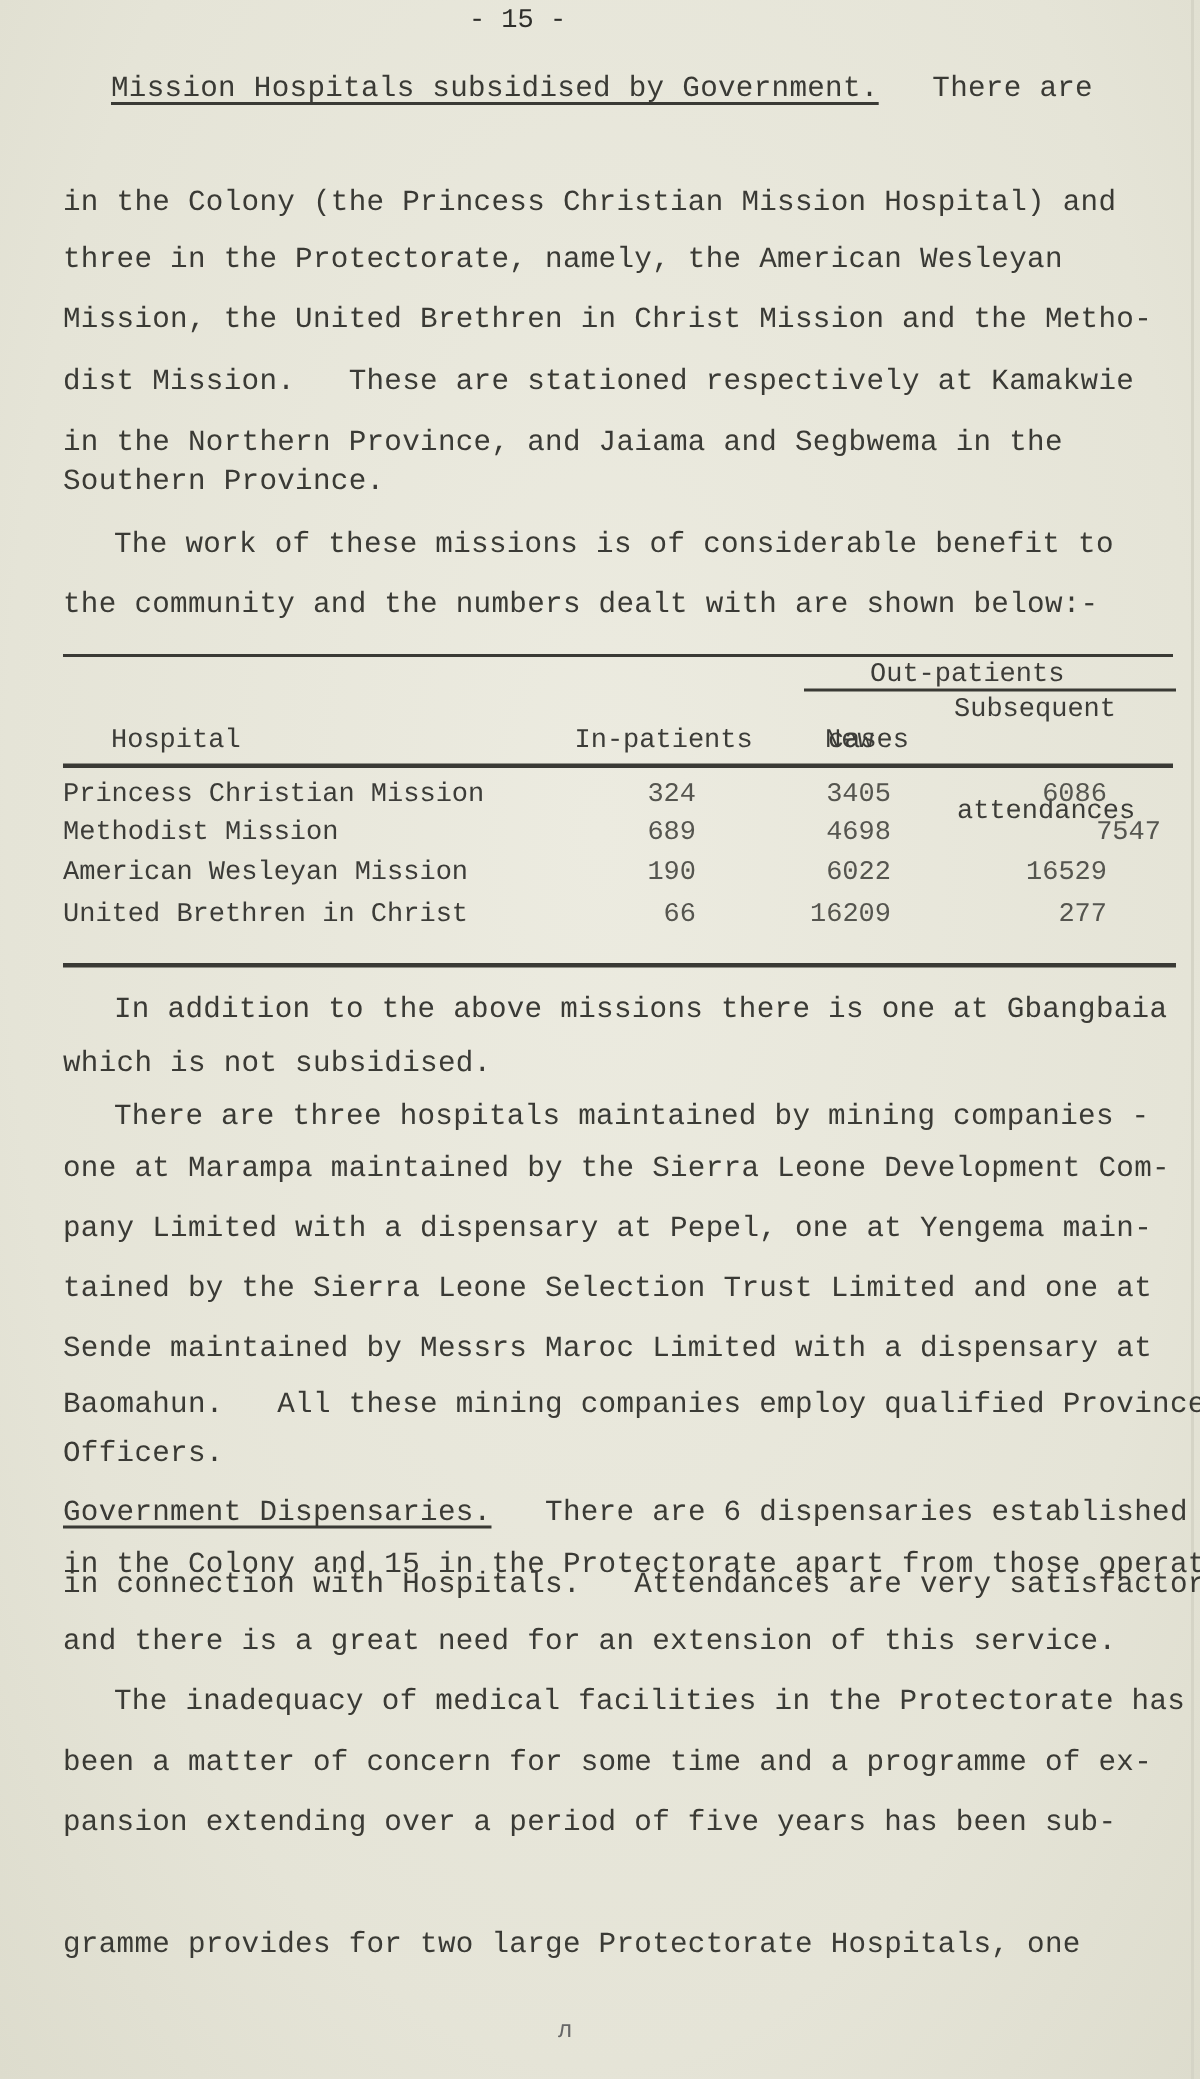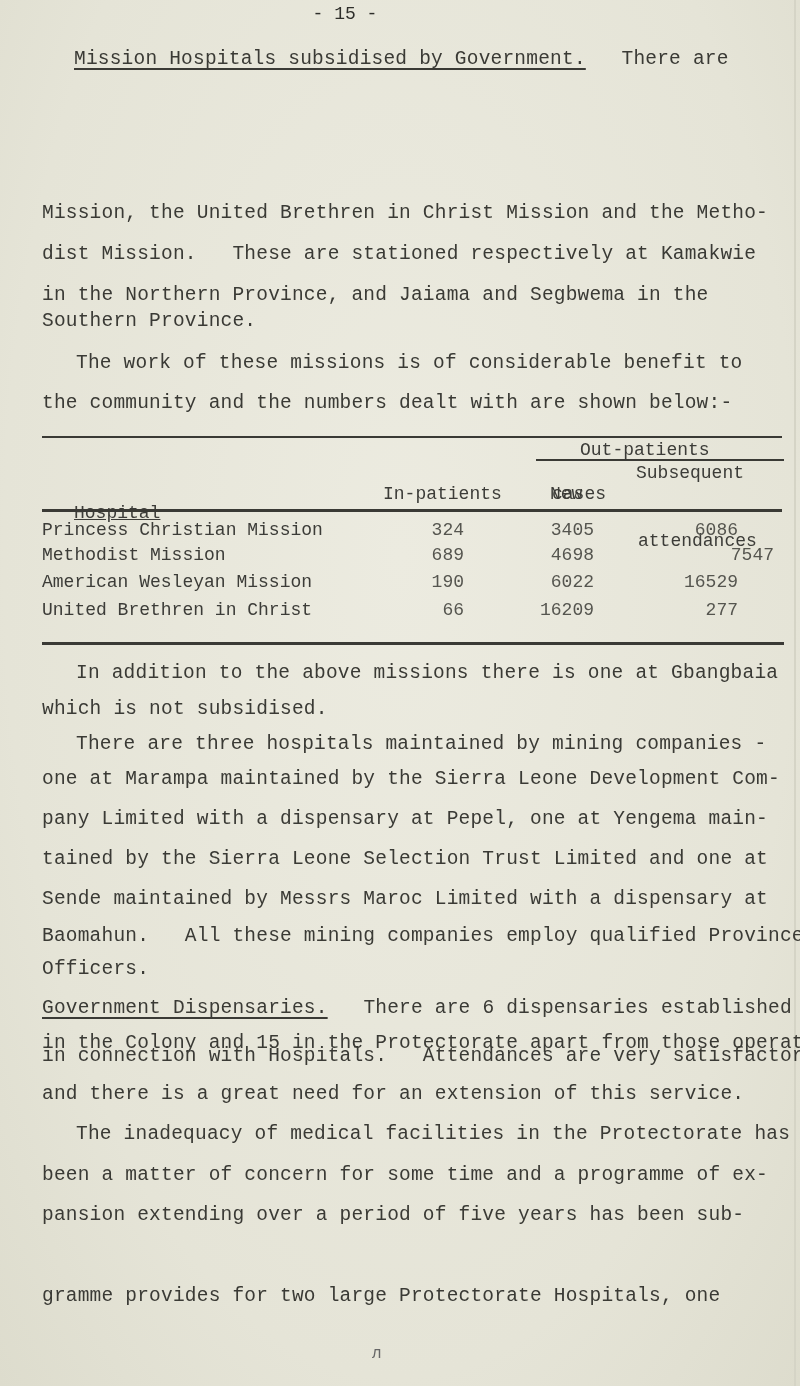--- a/index.html
+++ b/index.html
@@ -24,35 +24,37 @@
   </style>
 </head>
 <body>
 
 <div class="page">
   <div class="margin-line"></div>
 
   <div class="pnum">- 15 -</div>
 
   <div class="line" style="left:74px; top:48px;"><span class="u">Mission Hospitals subsidised by Government.</span>   <span>There are</span></div>
+  <div class="line" style="top:124px;">in the Colony (the Princess Christian Mission Hospital) and</div>
+  <div class="line" style="top:162px;">three in the Protectorate, namely, the American Wesleyan</div>
   <div class="line" style="top:202px;">Mission, the United Brethren in Christ Mission and the Metho-</div>
   <div class="line" style="top:243px;">dist Mission.   These are stationed respectively at Kamakwie</div>
   <div class="line" style="top:284px;text-align:center;">in the Northern Province, and Jaiama and Segbwema in the</div>
   <div class="line" style="top:310px;">Southern Province.</div>
 
   <div class="line" style="left:76px; top:352px;">The work of these missions is of considerable benefit to</div>
   <div class="line" style="top:392px;">the community and the numbers dealt with are shown below:-</div>
 
   <div>
     <div class="rule" style="top:436px; width:740px;"></div>
     <div class="th" style="left:580px; top:440px;">Out-patients</div>
     <div class="rule" style="left:536px; top:459px; width:248px;"></div>
     <div class="th" style="left:550px; top:448px;margin-top:36px;">New</div>
     <div class="th" style="left:636px; top:463px;">Subsequent</div>
-    <div class="th" style="left:74px; top:503px;text-decoration:underline;">Hospital</div>
+    <div class="th" style="left:74px; top:484px;">Hospital</div>
     <div class="th" style="left:383px; top:484px;">In-patients</div>
     <div class="th" style="left:552px; top:484px;">cases</div>
     <div class="th" style="left:638px; top:484px;margin-top:47px;">attendances</div>
     <div class="rule thick" style="top:509px; width:740px;"></div>
 
     <div>
       <div class="td" style="left:42px; top:520px;">Princess Christian Mission</div>
       <div class="td num" style="left:420px; width:44px; top:520px;">324</div>
       <div class="td num" style="left:530px; width:64px; top:520px;">3405</div>
       <div class="td num" style="left:660px; width:78px; top:520px;">6086</div>

